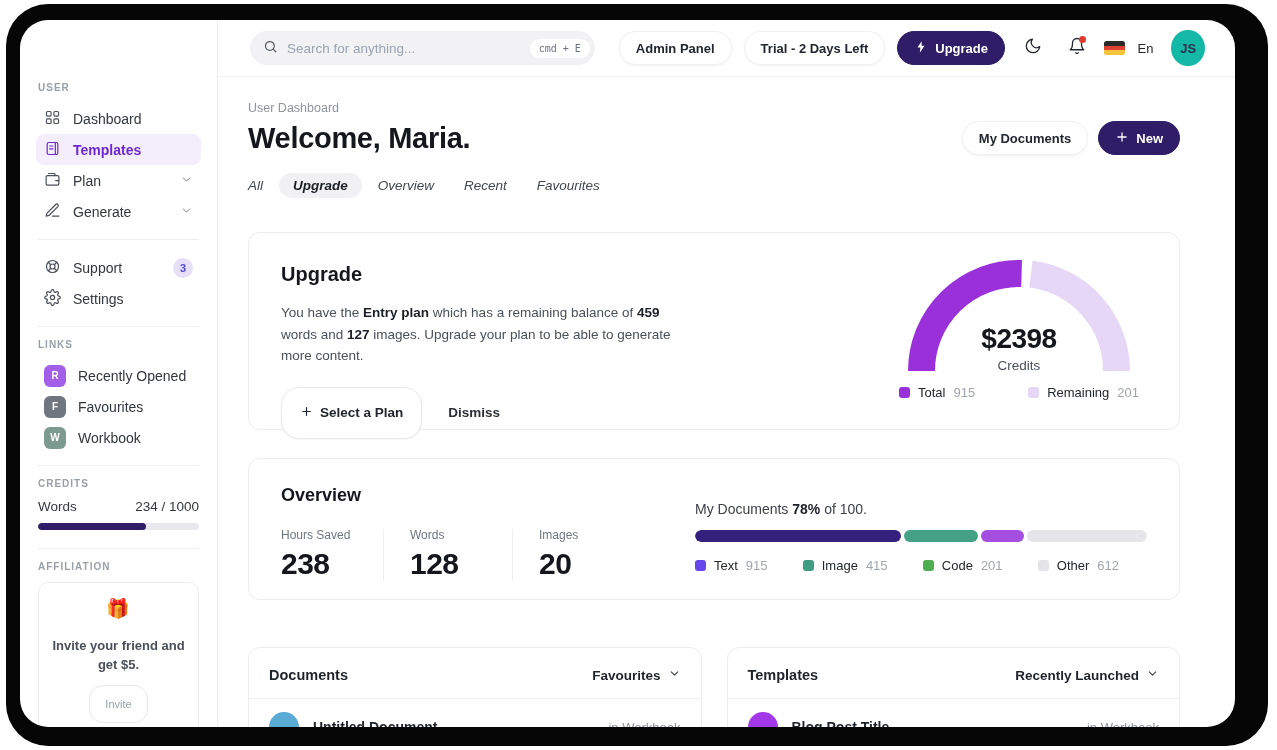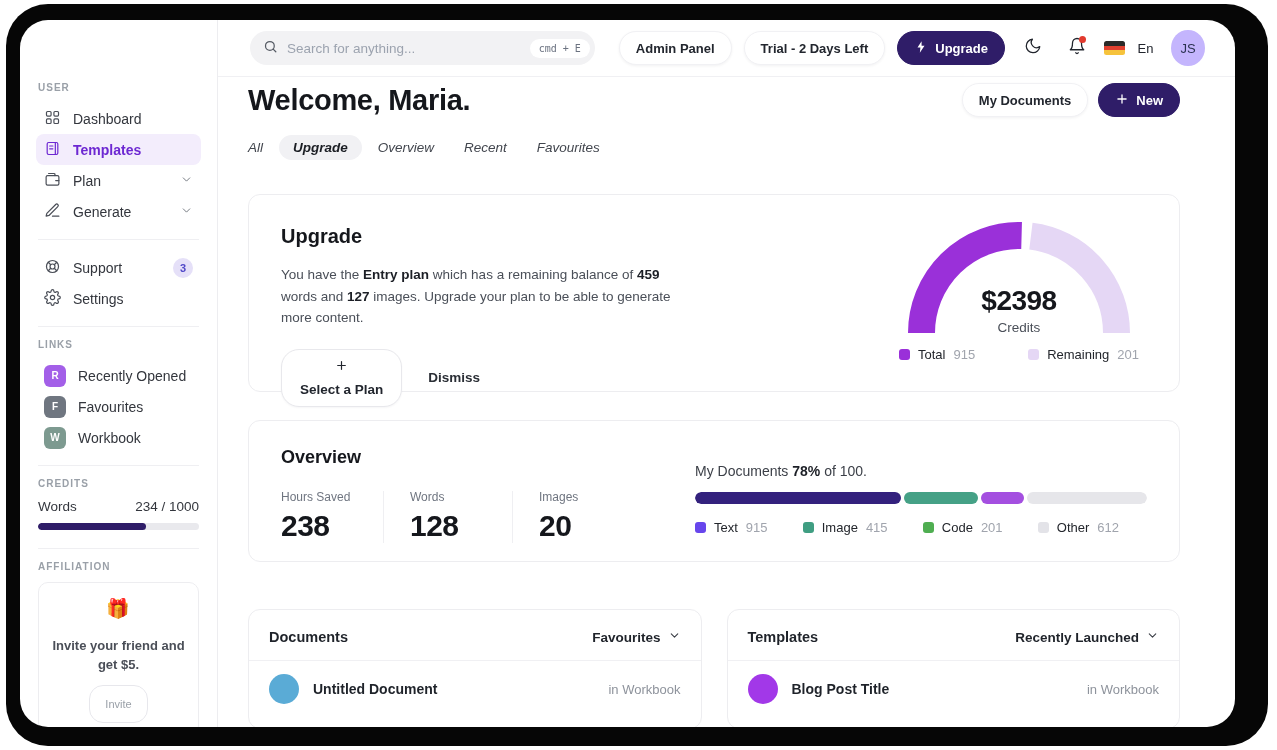--- a/index.html
+++ b/index.html
@@ -37,39 +37,39 @@
   .kbd { background:#fff; border-radius:11px; padding:4px 9px; font-family:"DejaVu Sans Mono",monospace; font-size:10px; color:#6b7280; }
   .tb-spacer { flex:1; }
   .pill { height:34px; display:flex; align-items:center; gap:7px; padding:0 16px; border-radius:17px; background:#fff; border:1px solid #f1f1f4; box-shadow:0 1px 3px rgba(20,20,40,.06); font-size:13px; font-weight:600; color:#22262e; cursor:pointer; white-space:nowrap; }
   .pill.dark { background:#2f1d68; border-color:#2f1d68; color:#fff; box-shadow:none; }
   .tb-icon { width:34px; height:34px; display:flex; align-items:center; justify-content:center; cursor:pointer; position:relative; }
   .tb-icon svg { width:18px; height:18px; stroke:#22262e; stroke-width:1.7; fill:none; stroke-linecap:round; stroke-linejoin:round; }
   .dot { position:absolute; top:5px; right:6px; width:7px; height:7px; border-radius:50%; background:#e23a2e; }
   .flag { width:21px; height:14px; border-radius:2.5px; overflow:hidden; display:flex; flex-direction:column; flex:0 0 21px; }
   .flag div { flex:1; } .flag .f1{background:#2b2a28;} .flag .f2{background:#e0402f;} .flag .f3{background:#f6c33c;}
   .lang { font-size:13px; color:#22262e; margin-left:4px; }
-  .avatar { width:36px; height:36px; border-radius:50%; background:#c4b5fd; color:#2a3150; font-size:13px; font-weight:400; display:flex; align-items:center; justify-content:center; margin-left:6px; cursor:pointer; }
+  .avatar { width:36px; height:36px; border-radius:50%; background:#14b8a6; color:#2a3150; font-size:13px; font-weight:700; display:flex; align-items:center; justify-content:center; margin-left:6px; cursor:pointer; }
 
   
   .content { flex:1; overflow:hidden; padding:0 55px 0 30px; }
   .breadcrumb { margin-top:24px; font-size:12.5px; color:#8e939c; }
   .header-row { display:flex; align-items:center; margin-top:6px; }
   .page-title { font-size:29px; font-weight:800; color:#15171c; letter-spacing:-.3px; }
   .header-actions { margin-left:auto; display:flex; gap:10px; }
   .tabs { display:flex; align-items:center; gap:30px; margin-top:18px; font-size:13.5px; color:#42464e; }
   .tab { cursor:pointer;font-style:italic; }
   .tab.active { background:#f1f1f4; border-radius:14px; padding:5px 14px; font-weight:700; color:#1b1e24; margin:0 -14px; }
 
   .card { border:1px solid #ededf0; border-radius:12px; background:#fff; }
   .card-upgrade { margin-top:34px; height:198px; position:relative; padding:30px 32px; }
   .card-upgrade h2 { font-size:20px; font-weight:700; color:#15171c; }
   .upg-body { margin-top:16px; width:400px; font-size:13.5px; line-height:1.6; color:#4a4f58; }
   .upg-body b { color:#1c1f26; }
   .upg-btns { margin-top:20px; display:flex; align-items:center; gap:26px; }
-  .btn-outline { display:flex; align-items:center; gap:7px; border:1px solid #e8e8ec; border-radius:18px; padding:9px 18px; font-size:13.5px; font-weight:600; color:#22262e; background:#fff; cursor:pointer; box-shadow:0 1px 2px rgba(20,20,40,.04);flex-direction:column; }
+  .btn-outline { display:flex; align-items:center; gap:7px; border:1px solid #e8e8ec; border-radius:18px; padding:17px 18px; font-size:13.5px; font-weight:600; color:#22262e; background:#fff; cursor:pointer; box-shadow:0 1px 2px rgba(20,20,40,.04); }
   .btn-ghost { font-size:13.5px; font-weight:600; color:#2b2f36; cursor:pointer; }
 
   .gauge-wrap { position:absolute; right:40px; top:26px; width:240px; }
   .gauge { position:relative; width:224px; height:116px; margin:0 auto; }
   .gauge-center { position:absolute; left:0; right:0; bottom:2px; text-align:center; }
   .gauge-val { font-size:28px; font-weight:800; color:#15171c; letter-spacing:-.5px; }
   .gauge-lbl { font-size:13.5px; color:#4a4f58; margin-top:3px; }
   .legend { display:flex; justify-content:space-between; gap:38px; margin-top:10px; }
   .leg-item { display:flex; align-items:center; gap:8px; font-size:13px; color:#23262c; }
   .leg-sq { width:11px; height:11px; border-radius:3px; flex:0 0 11px; }
@@ -254,20 +254,21 @@
             <div class="f1"></div>
             <div class="f2"></div>
             <div class="f3"></div>
           </span>
         <span class="lang">En</span>
       </div>
       <div class="avatar">JS</div>
     </div>
 
     <div class="content">
+      <div class="breadcrumb">User Dashboard</div>
       <div class="header-row">
         <h1 class="page-title">Welcome, Maria.</h1>
         <div class="header-actions">
           <div class="pill">
               <span>My Documents</span>
             </div>
           <div class="pill dark">
             <span><svg viewBox="0 0 24 24" style="width:14px;height:14px;stroke:#fff;stroke-width:2.2;fill:none;stroke-linecap:round">
                   <line x1="12" y1="5" x2="12" y2="19"></line>
                   <line x1="5" y1="12" x2="19" y2="12"></line>

